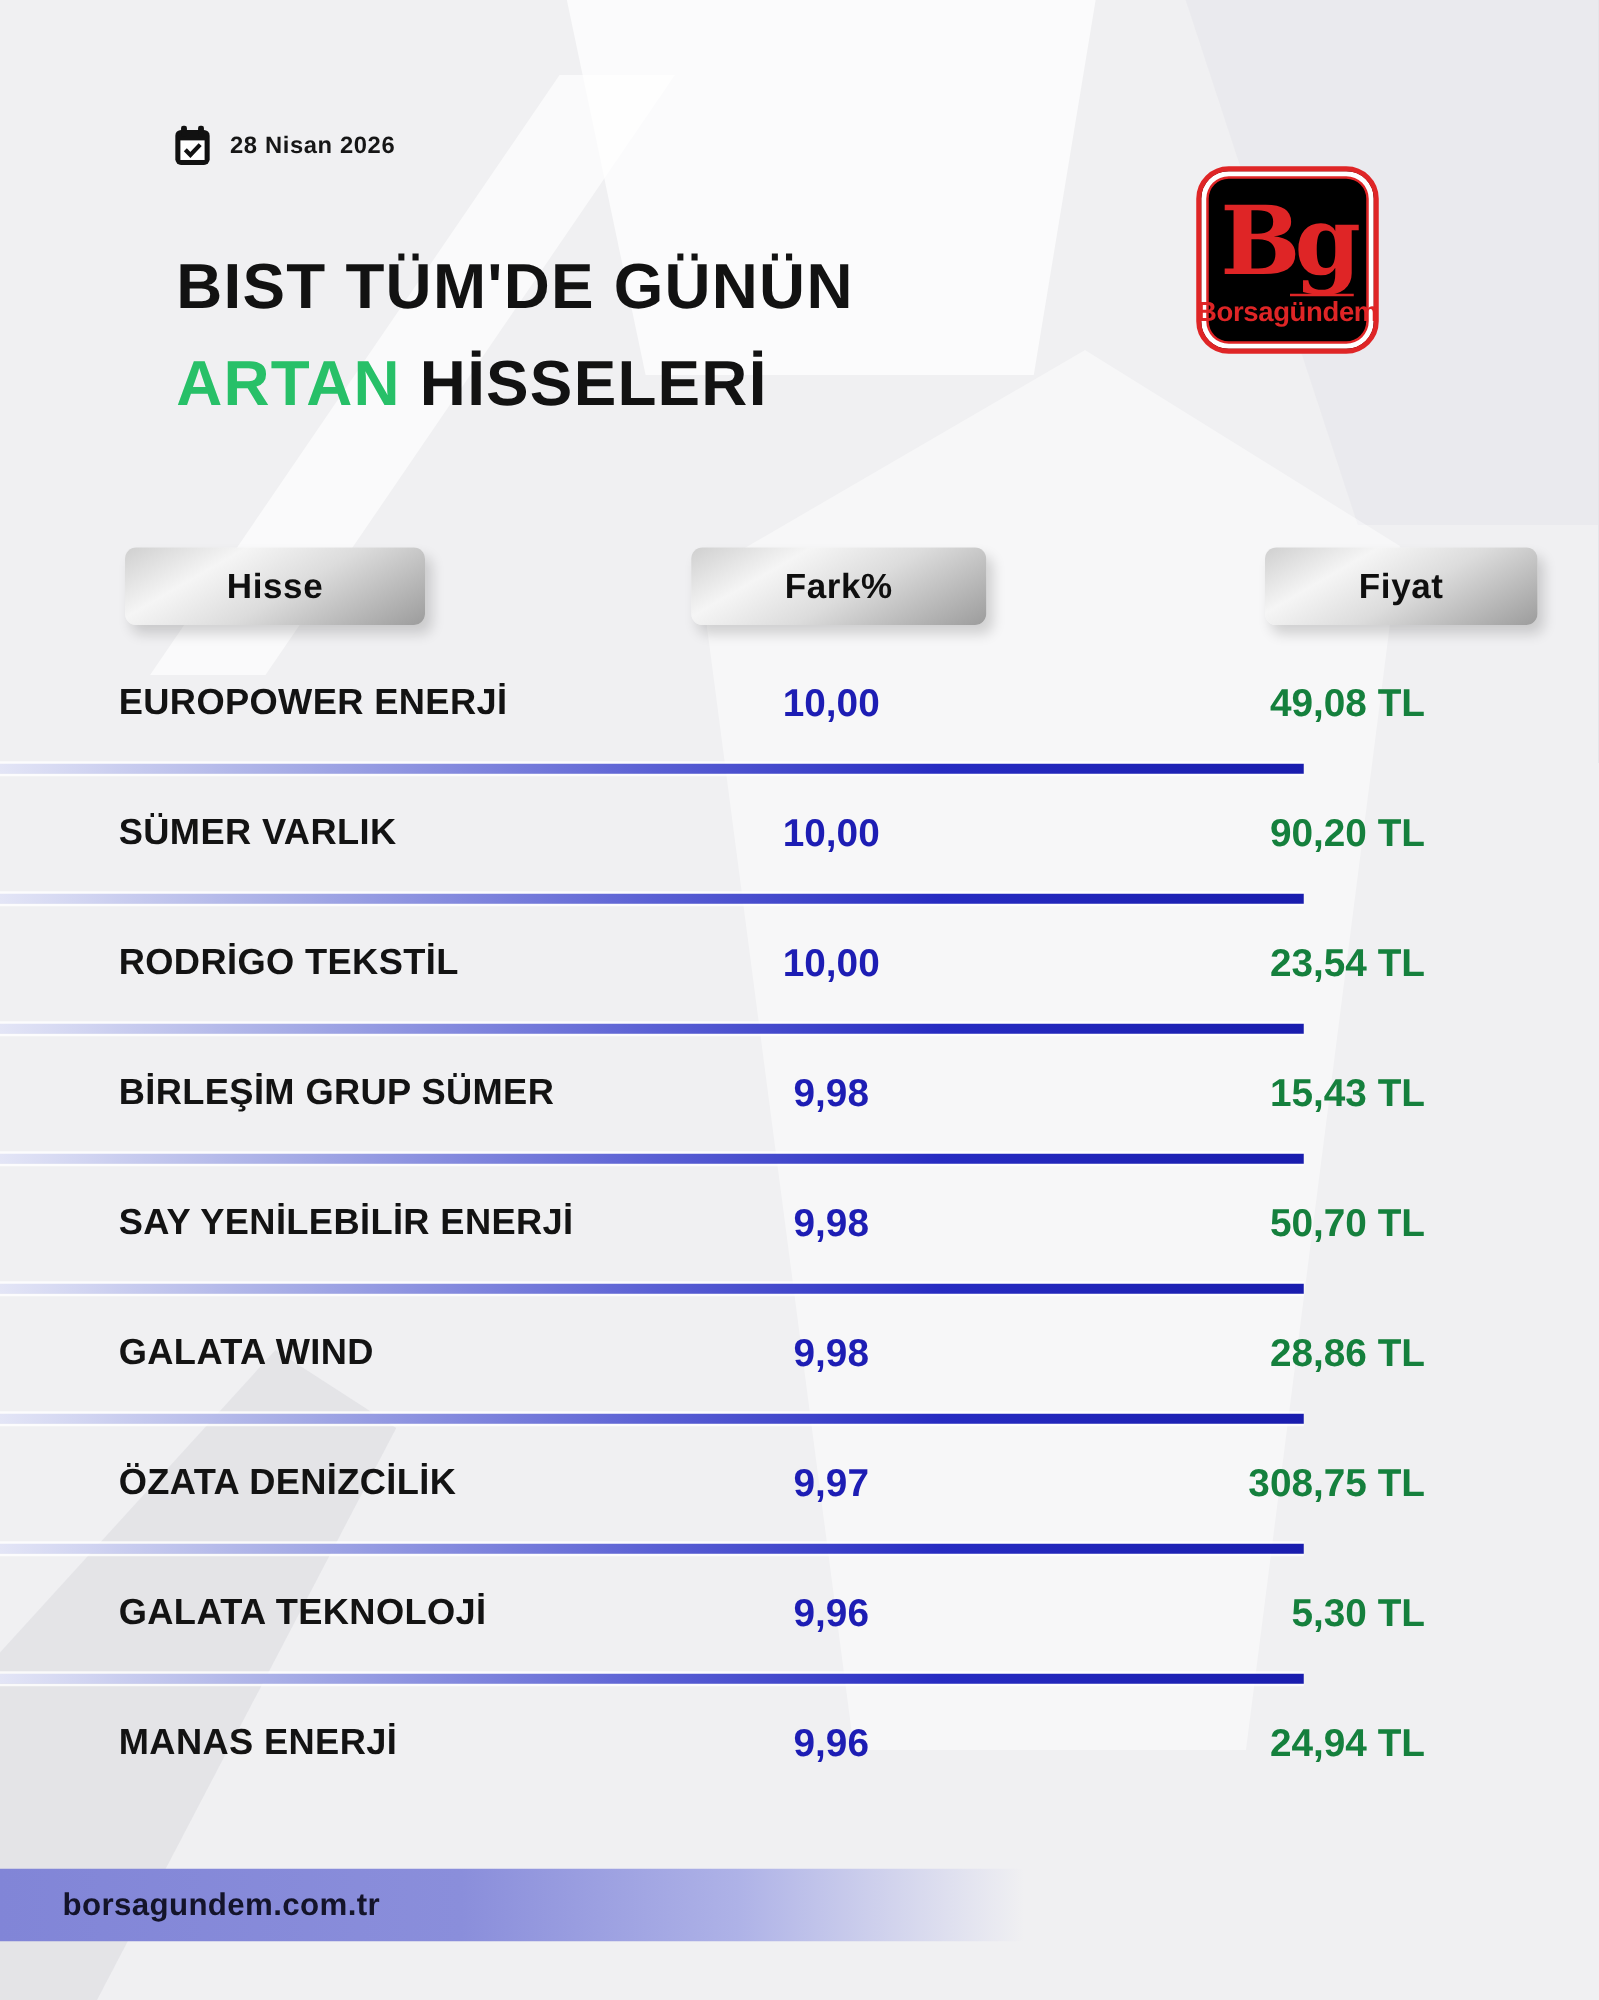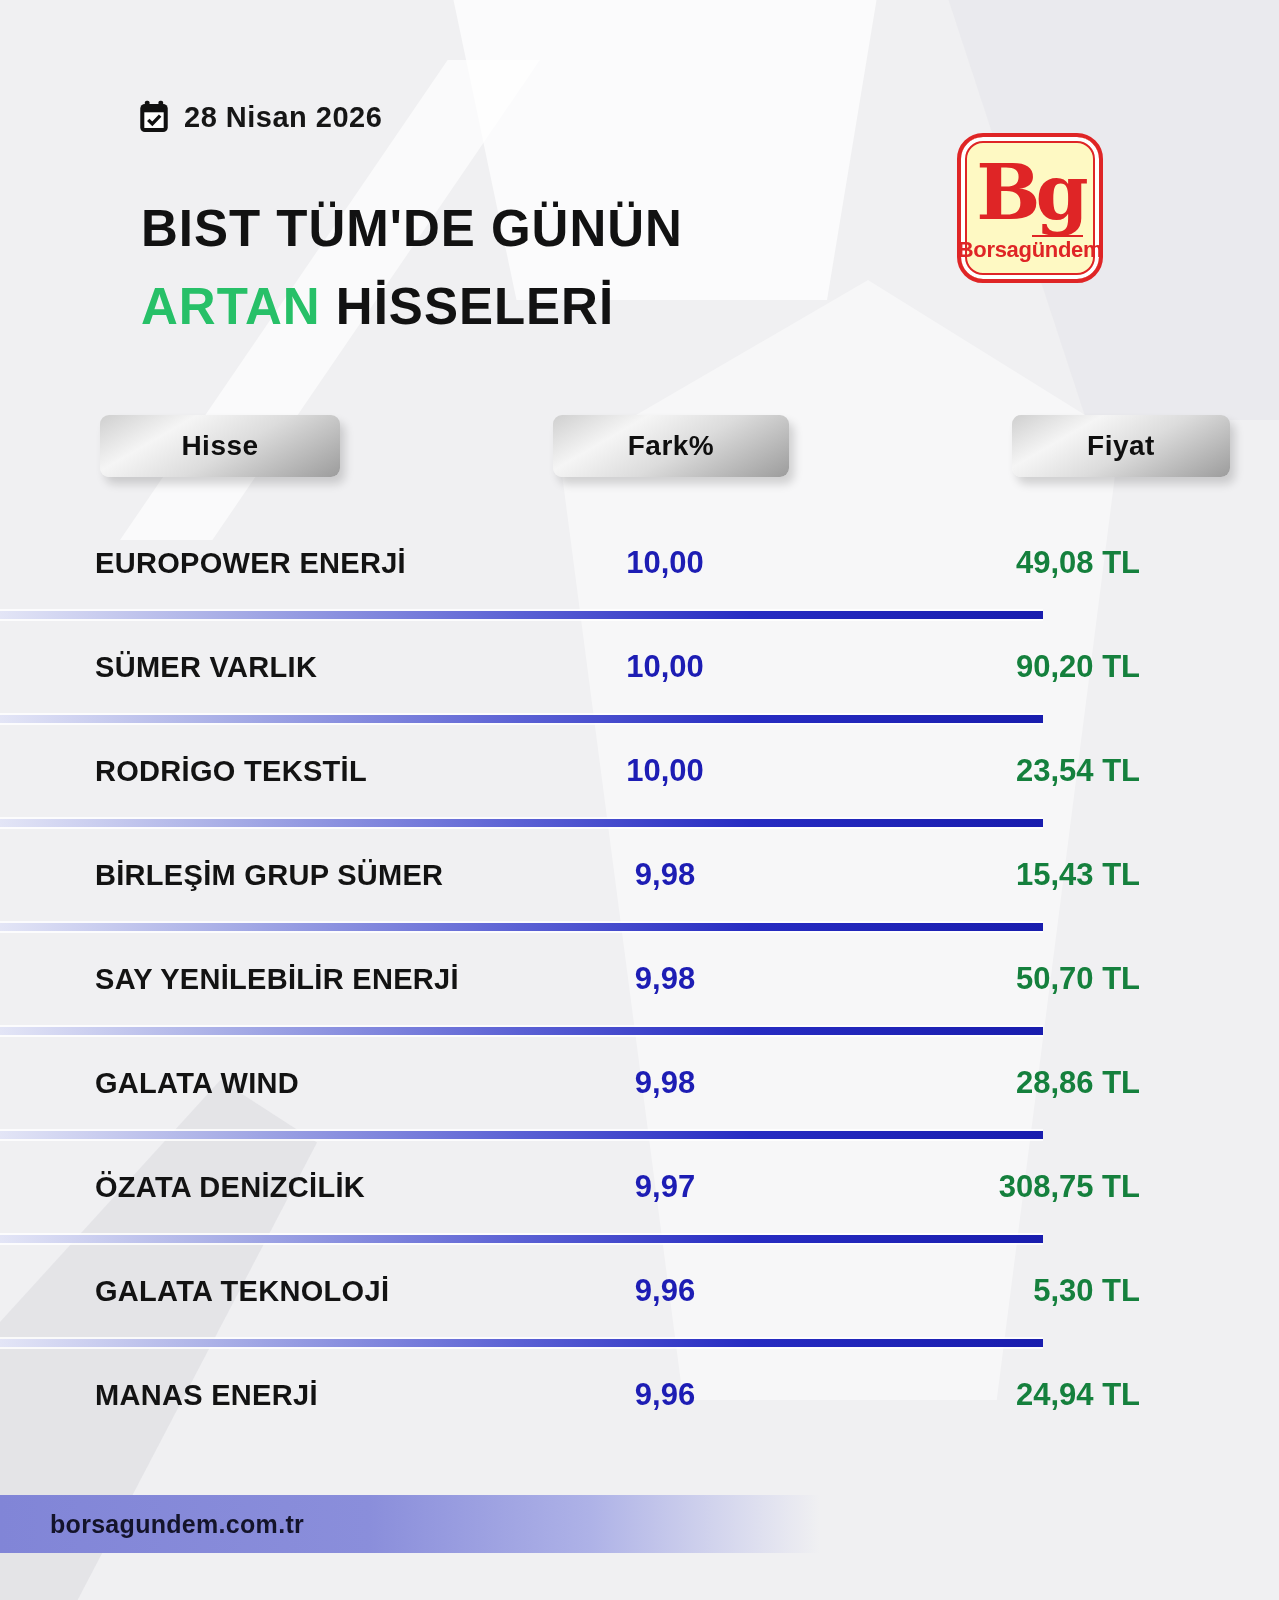--- a/index.html
+++ b/index.html
@@ -18,34 +18,34 @@
       clip-path:polygon(78% 0,100% 0,22% 100%,0 100%);}
   .s3{left:560px;top:280px;width:560px;height:1120px;background:rgba(255,255,255,.45);
       clip-path:polygon(55% 0,100% 14%,78% 100%,22% 100%,0 16%);}
   .s4{left:-40px;top:1080px;width:420px;height:520px;background:rgba(222,222,227,.7);
       clip-path:polygon(62% 0,85% 12%,28% 100%,0 100%,0 55%);}
   .s5{left:820px;top:0;width:459px;height:420px;background:rgba(233,233,236,.8);
       clip-path:polygon(28% 0,100% 0,100% 100%,58% 100%);}
   
   .date-row{position:absolute;left:138px;top:100px;display:flex;align-items:center;gap:14px;}
   .date-row svg{display:block;}
-  .date-label{font-size:29px;font-weight:700;letter-spacing:.5px;color:#161616;}
+  .date-label{font-size:19px;font-weight:700;letter-spacing:.5px;color:#161616;}
   .title{position:absolute;left:141px;top:156px;font-size:51px;line-height:78px;
          font-weight:700;letter-spacing:1px;color:#121212;white-space:nowrap;}
   .title .hl{color:#27c068;}
   
-  .logo{position:absolute;left:957px;top:133px;width:146px;height:150px;background:#fef9c3;
+  .logo{position:absolute;left:957px;top:133px;width:146px;height:150px;background:#000000;
         border:4px solid #df2526;border-radius:26px;box-shadow:inset 0 0 0 4px #fff,inset 0 0 0 6px #df2526;
         display:flex;flex-direction:column;align-items:center;justify-content:center;padding-top:2px;}
   .logo-monogram{font-family:"DejaVu Serif","Liberation Serif",serif;font-weight:700;
         font-size:76px;line-height:76px;color:#df2526;letter-spacing:-5px;}
   .logo-name{font-size:22px;font-weight:700;color:#df2526;letter-spacing:-.3px;margin-top:6px;}
   .logo-name .over{border-top:2.5px solid #df2526;}
   
-  .pill{position:absolute;top:415px;height:62px;border-radius:9px;
+  .pill{position:absolute;top:438px;height:62px;border-radius:9px;
         background:linear-gradient(150deg,#cfcfcf 0%,#f5f5f5 28%,#dcdcdc 55%,#9c9c9c 100%);
         box-shadow:5px 7px 10px rgba(0,0,0,.16);
         display:flex;align-items:center;justify-content:center;
         font-size:28px;font-weight:700;color:#0f0f0f;letter-spacing:.5px;text-align:right;}
   .pill.p1{left:100px;width:240px;}
   .pill.p2{left:553px;width:236px;}
   .pill.p3{left:1012px;width:218px;}
   
   .rows{position:absolute;left:0;top:515px;width:1043px;}
   .row{position:relative;width:100%;height:96px;}

